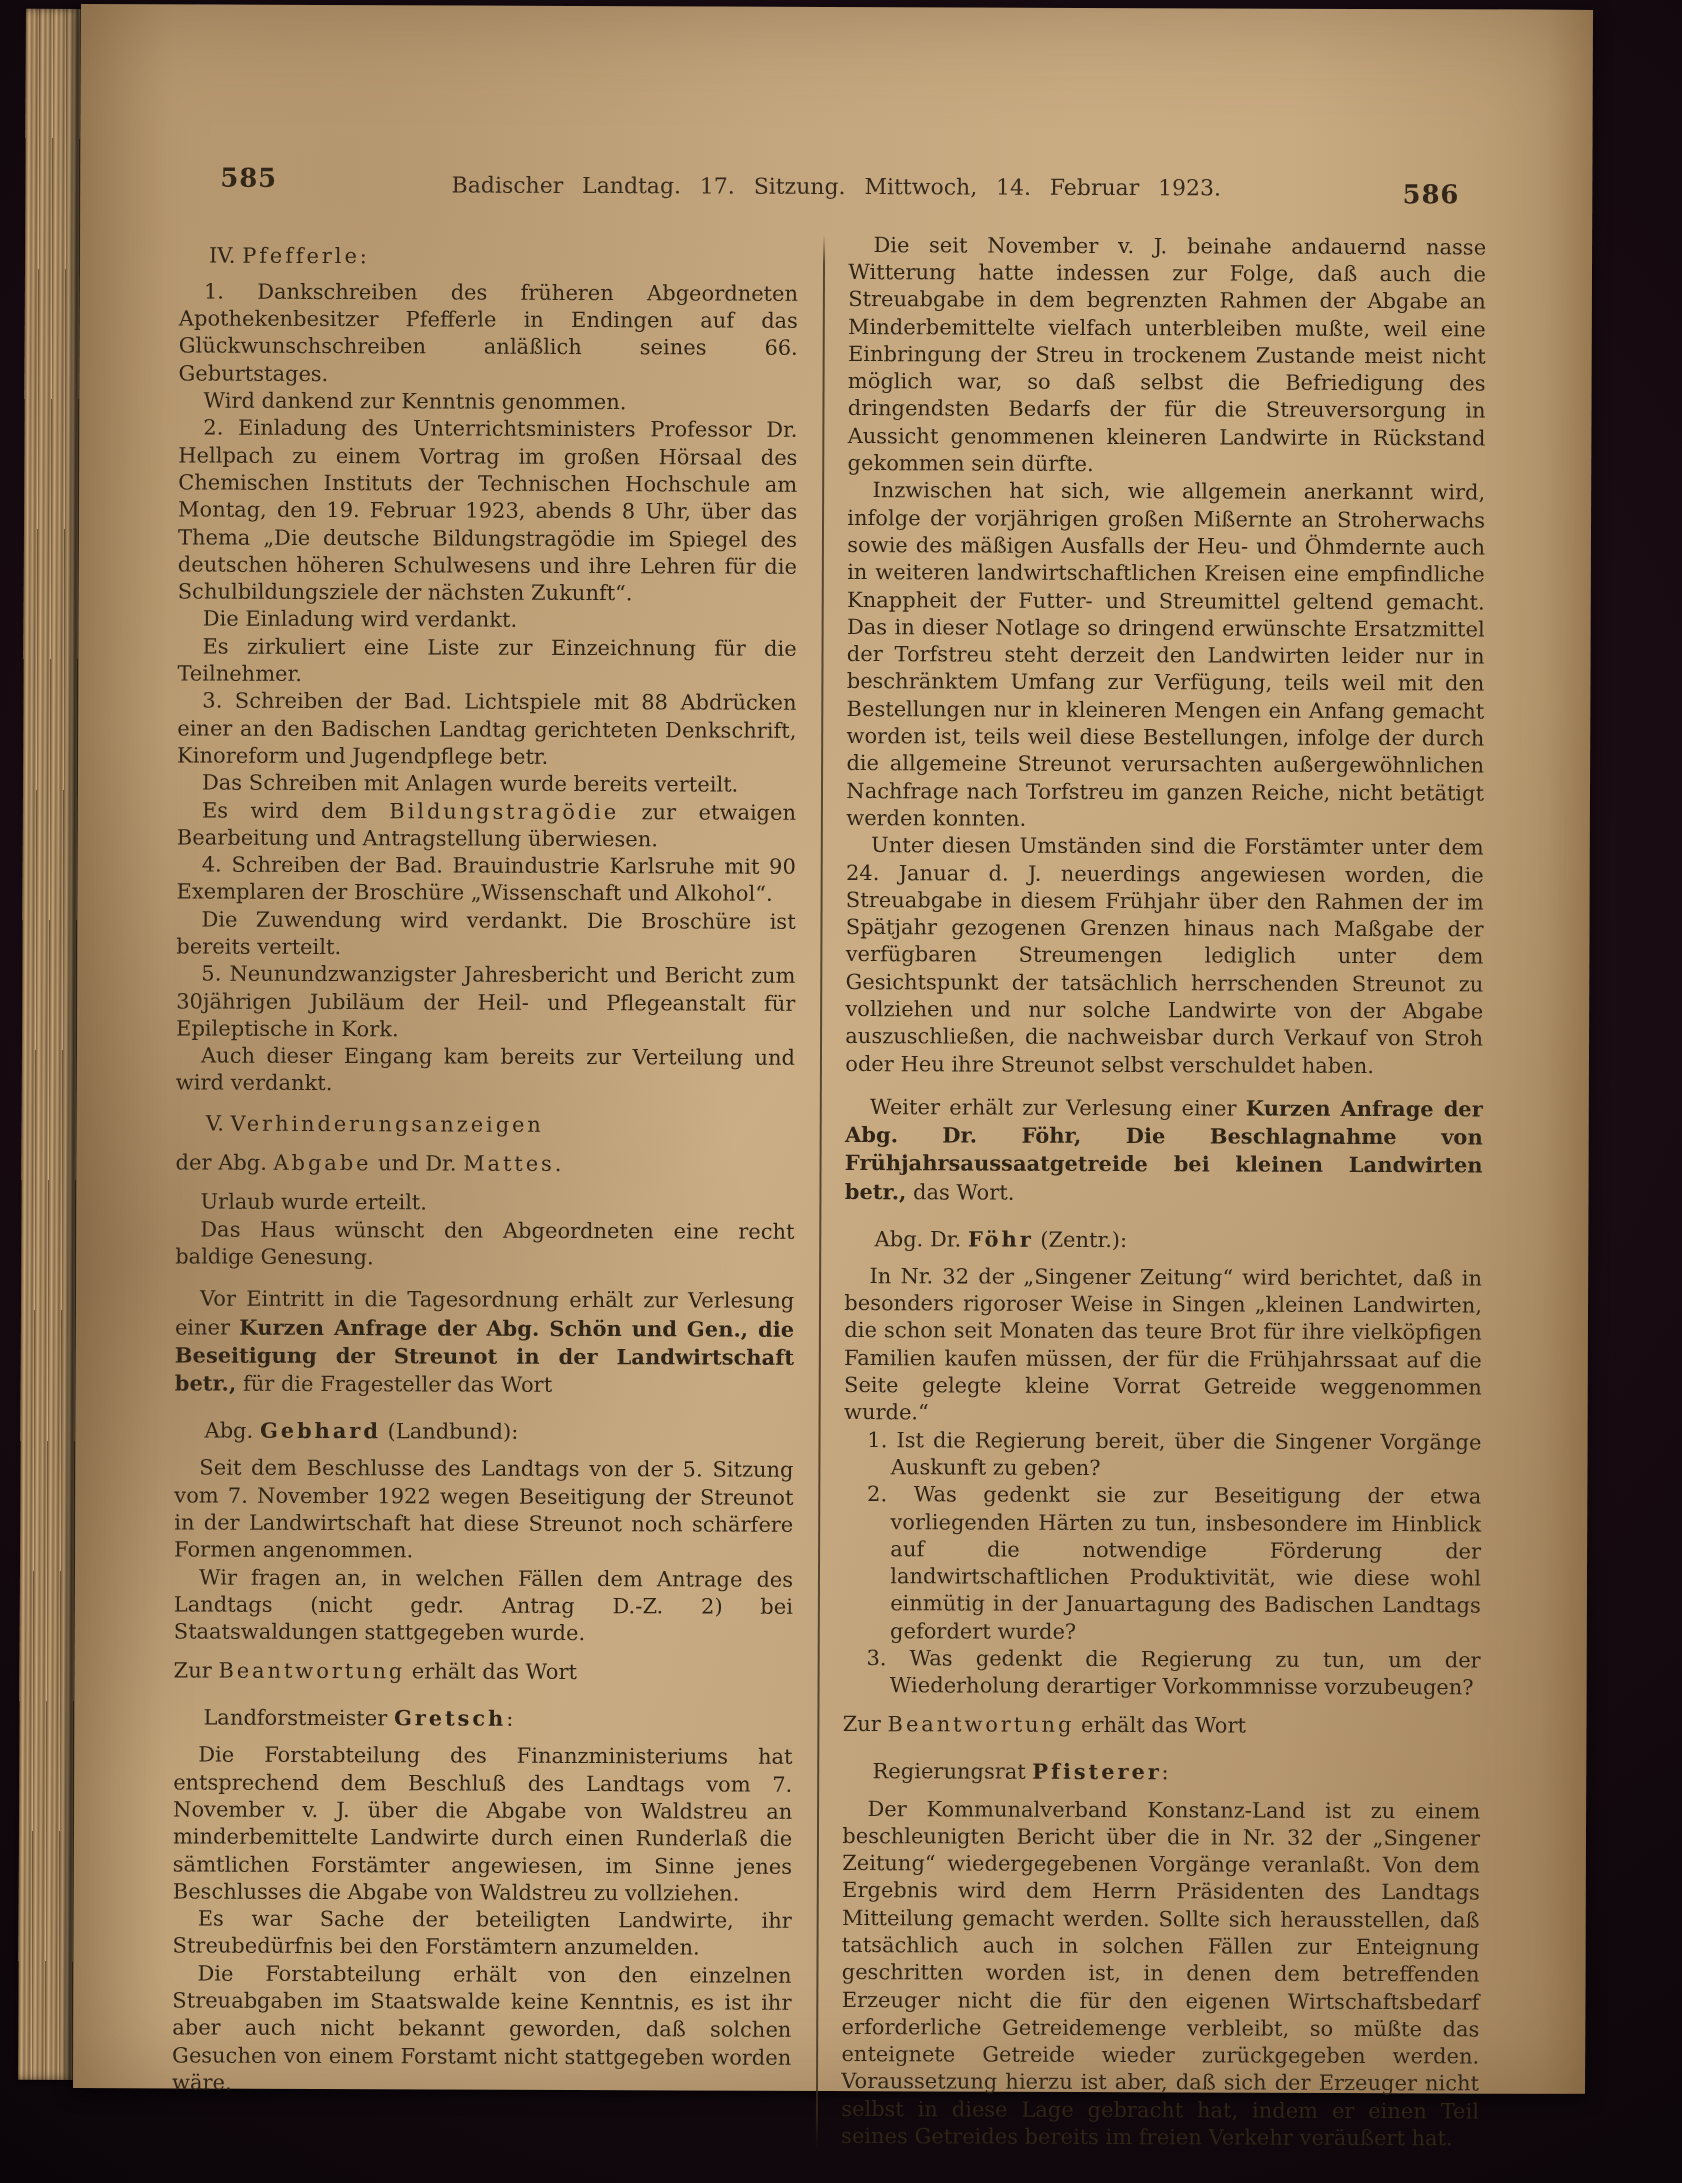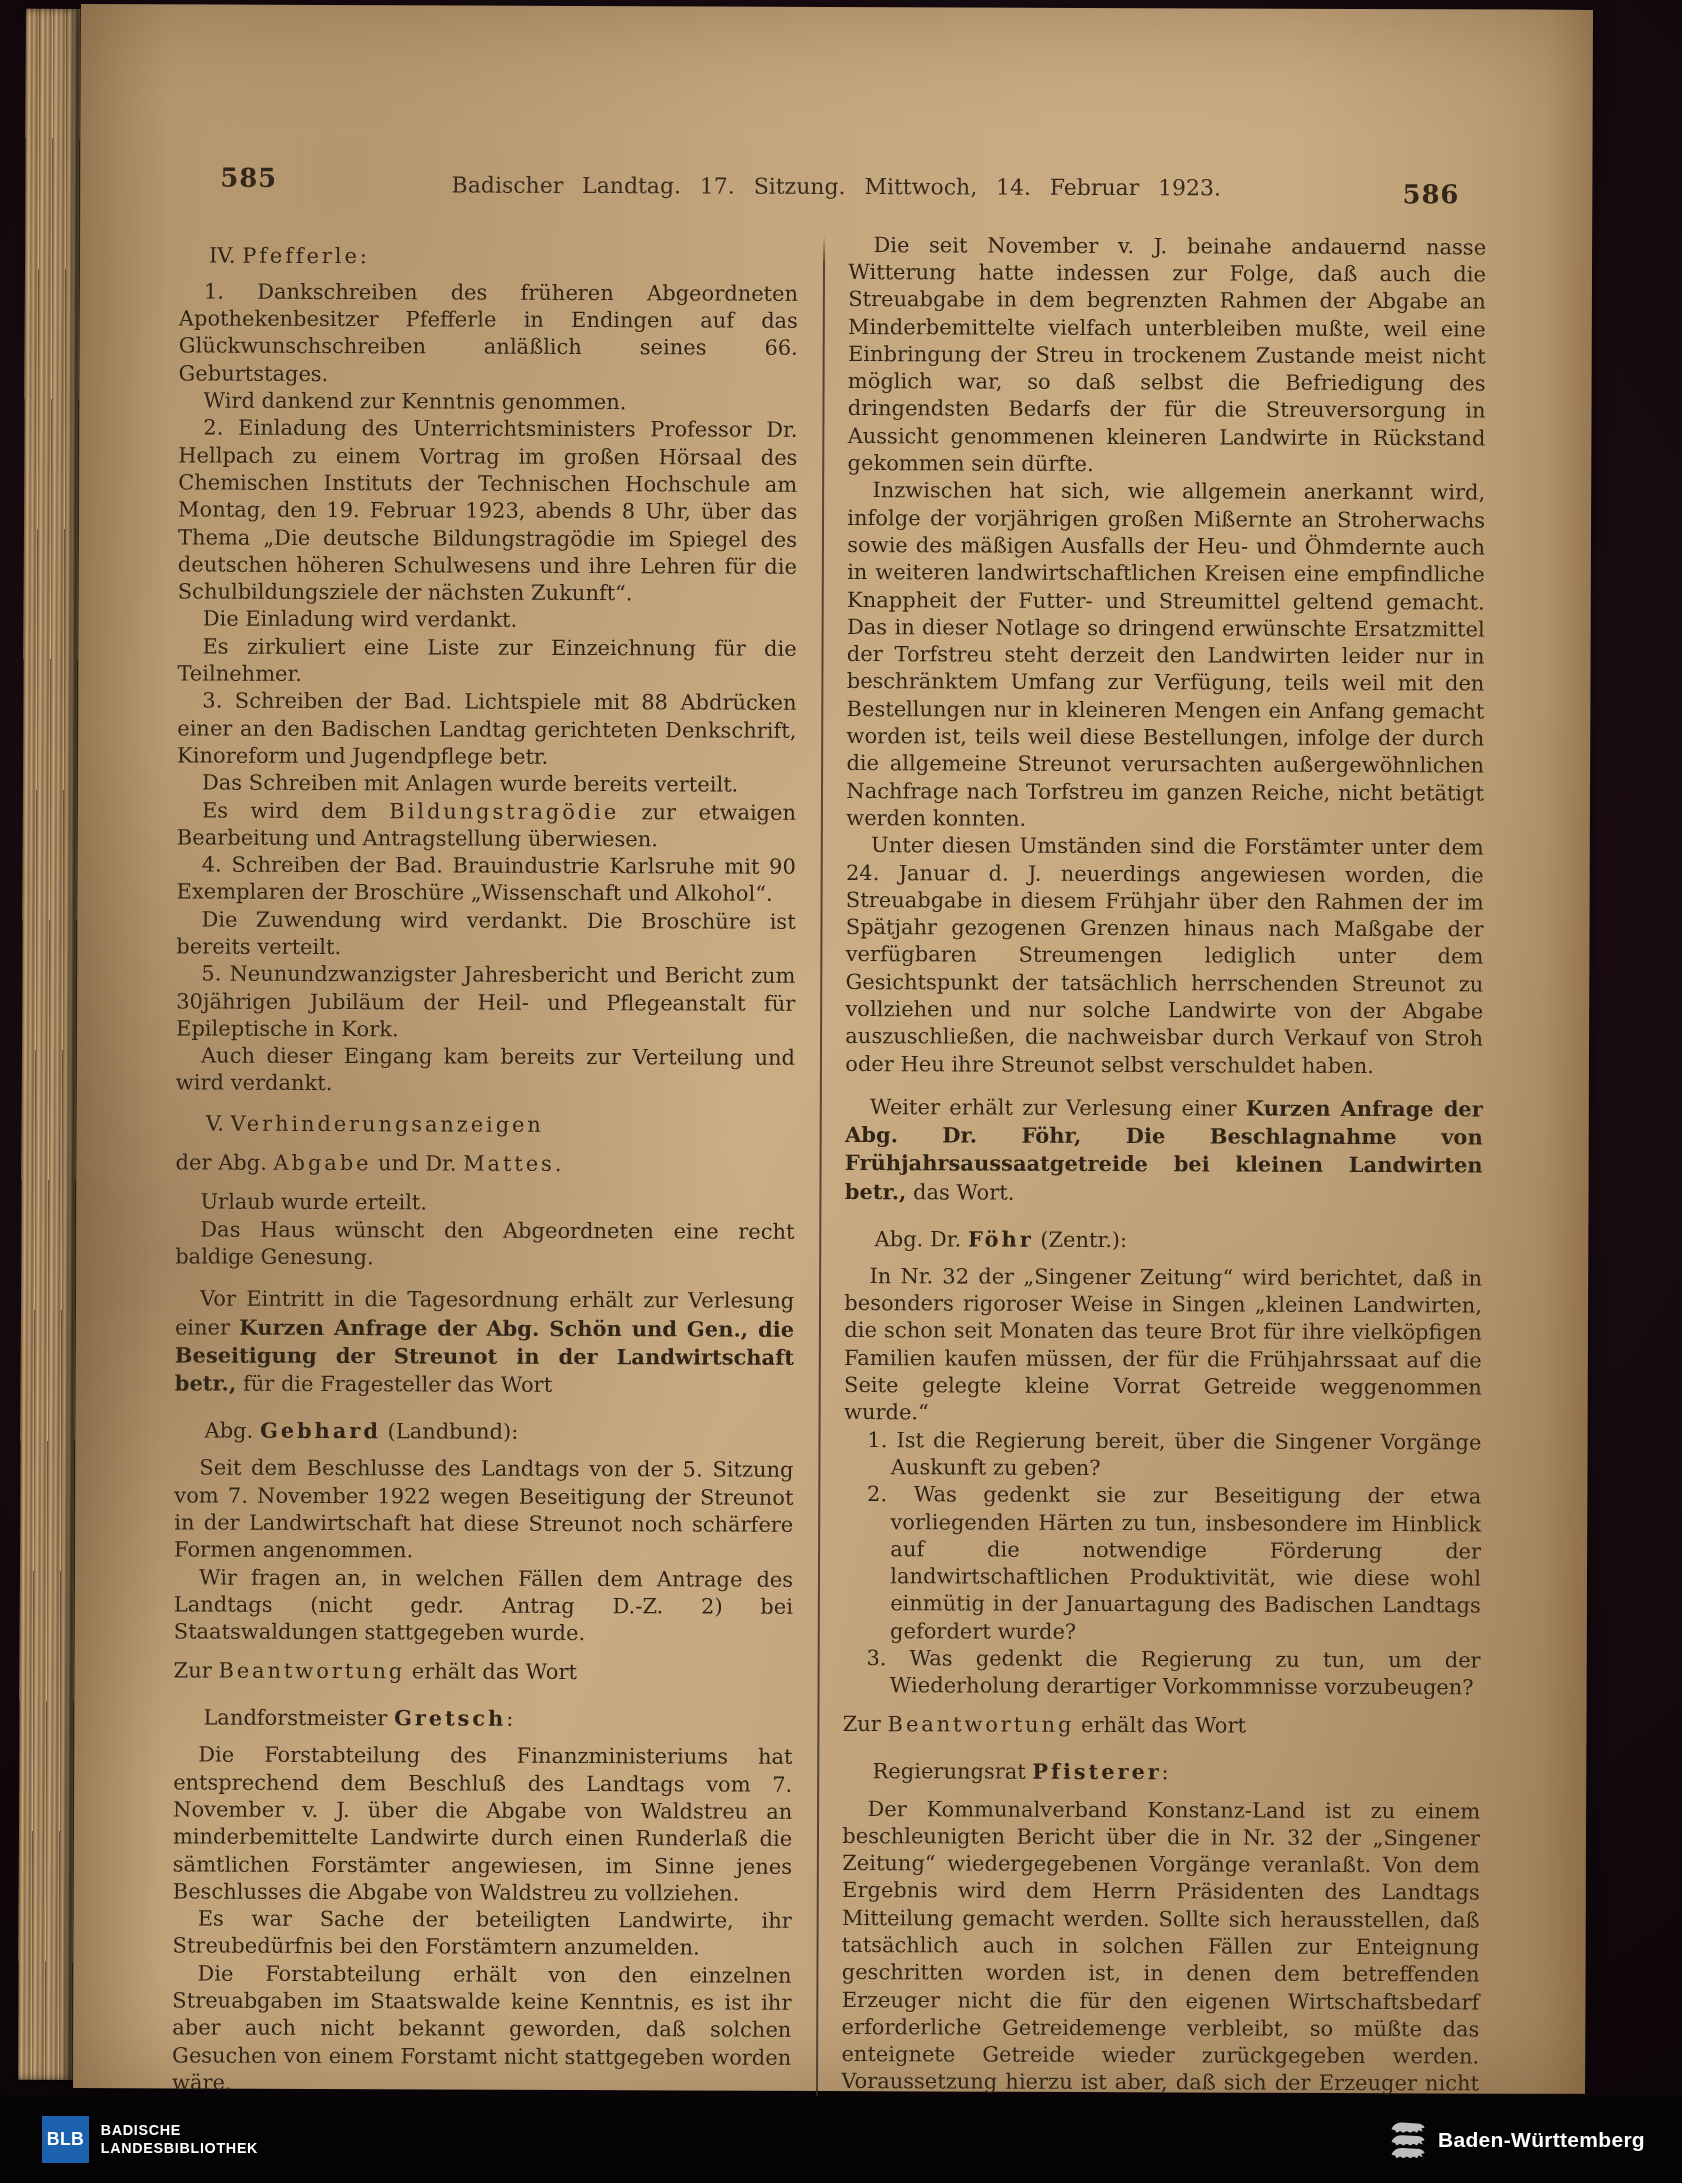--- a/index.html
+++ b/index.html
@@ -134,35 +134,14 @@
             <div class="p list"><span>2. Was gedenkt sie zur Beseitigung der etwa vorliegenden Härten zu tun, insbesondere im Hinblick auf die notwendige Förderung der landwirtschaftlichen Produktivität, wie diese wohl einmütig in der Januartagung des Badischen Landtags gefordert wurde?</span></div>
             <div class="p list"><span>3. Was gedenkt die Regierung zu tun, um der Wiederholung derartiger Vorkommnisse vorzubeugen?</span></div>
             <div class="p plain"><span>Zur </span><span class="sp">Beantwortung</span><span> erhält das Wort</span></div>
             <div class="p speaker"><span>Regierungsrat </span><span class="b sp">Pfisterer</span><span>:</span></div>
             <div class="p body"><span>Der Kommunalverband Konstanz-Land ist zu einem beschleunigten Bericht über die in Nr. 32 der „Singener Zeitung“ wiedergegebenen Vorgänge veranlaßt. Von dem Ergebnis wird dem Herrn Präsidenten des Landtags Mitteilung gemacht werden. Sollte sich herausstellen, daß tatsächlich auch in solchen Fällen zur Enteignung geschritten worden ist, in denen dem betreffenden Erzeuger nicht die für den eigenen Wirtschaftsbedarf erforderliche Getreidemenge verbleibt, so müßte das enteignete Getreide wieder zurückgegeben werden. Voraussetzung hierzu ist aber, daß sich der Erzeuger nicht selbst in diese Lage gebracht hat, indem er einen Teil seines Getreides bereits im freien Verkehr veräußert hat.</span></div>
           </div>
       </div>
     </div>
   </div>
 
-  <div class="footer">
-    <div class="blb">
-      <div class="blb-square">
-        <span>BLB</span>
-      </div>
-      <div class="blb-text">
-        <div>BADISCHE</div>
-        <div>LANDESBIBLIOTHEK</div>
-      </div>
-    </div>
-    <div class="bw">
-      <svg width="39" height="39" viewBox="0 0 46 46" aria-hidden="true">
-        <g fill="#bdbdbd">
-          <path id="lion" d="M3 11 C5 5 10 3 16 3 L33 4 C38 4 41 6 42 9 L38 10 L40 14 L35 12 L33 15 L29 13 L25 15 L21 13 L17 15 L13 13 L9 15 L7 12 Z"></path>
-          <use href="#lion" y="15"></use>
-          <use href="#lion" y="30"></use>
-        </g>
-      </svg>
-      <span class="bw-label">Baden-Württemberg</span>
-    </div>
-  </div>
 </div>
 
 
 </body></html>

